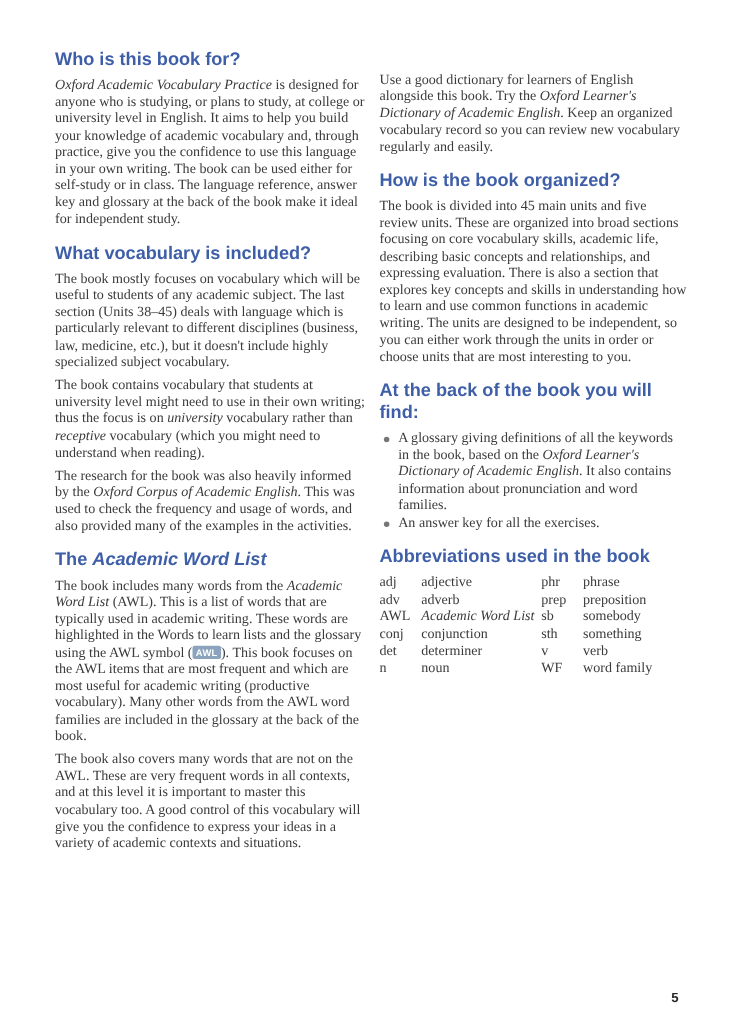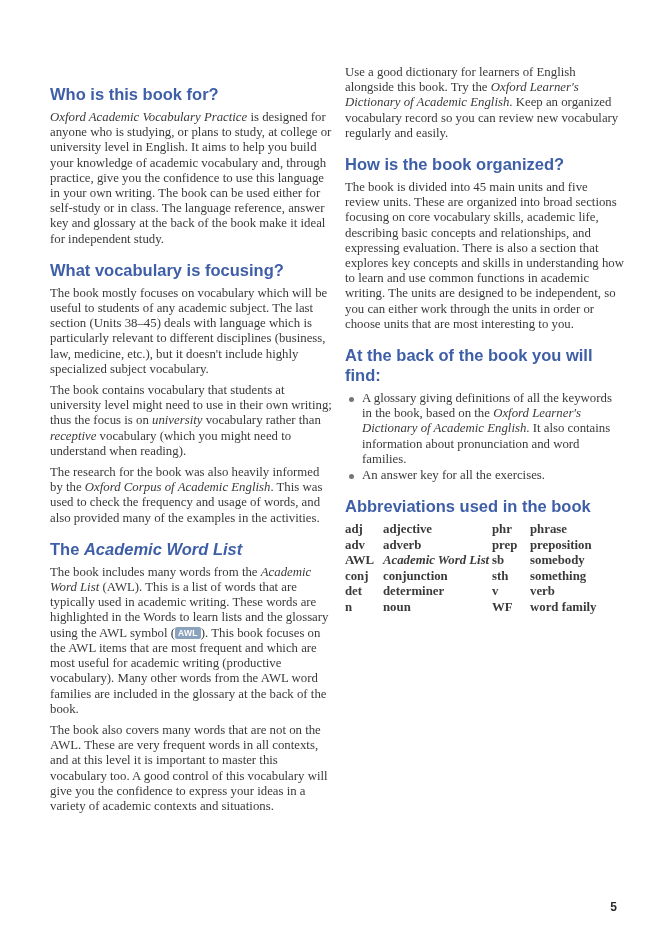--- a/index.html
+++ b/index.html
@@ -21,21 +21,21 @@
     font-size: 30px;
     font-weight: 400;
     color: #282828;
     letter-spacing: -0.2px;
     margin-bottom: 17px;
   }
   .columns {
     display: flex;
     gap: 13px;
   }
-  .col-left  { width: 282px; flex: 0 0 282px; margin-top: 40px; }
+  .col-left  { width: 282px; flex: 0 0 282px; }
   .col-right { width: 280px; flex: 0 0 280px; }
   .section-heading {
     font-family: "Liberation Sans", sans-serif;
     font-size: 16.5px;
     font-weight: 700;
     color: #3e5fa8;
     line-height: 20px;
     margin: 13px 0 6px 0;
   }
   .section:first-child .section-heading { margin-top: 0; }
@@ -63,21 +63,20 @@
     left: 4px;
     top: 5.5px;
     width: 5px;
     height: 5px;
     border-radius: 50%;
     background: #767676;
   }
   .abbrev-table {
     display: flex;
     margin-top: 2px;
-    font-weight: bold;
   }
   .abbrev-col-left  { width: 147px; flex: 0 0 147px; }
   .abbrev-col-right { flex: 1; }
   .abbrev-row {
     display: flex;
     font-size: 12.8px;
     line-height: 15.5px;
   }
   .abbrev-row .abbr { width: 38px; flex: 0 0 38px; }
   .awl-badge {
@@ -112,21 +111,21 @@
   <div class="columns">
 
     <div class="col-left">
 
       <div class="section">
         <h2 class="section-heading">Who is this book for?</h2>
         <p class="body-p"><i>Oxford Academic Vocabulary Practice</i><span> is designed for anyone who is studying, or plans to study, at college or university level in English.  It aims to help you build your knowledge of academic vocabulary and, through practice, give you the confidence to use this language in your own writing. The book can be used either for self-study or in class. The language reference, answer key and glossary at the back of the book make it ideal for independent study.</span></p>
       </div>
 
       <div class="section">
-        <h2 class="section-heading">What vocabulary is focusing?</h2>
+        <h2 class="section-heading">What vocabulary is included?</h2>
         <p class="body-p"><span>The book mostly focuses on vocabulary which will be useful to students of any academic subject. The last section (Units 38–45) deals with language which is particularly relevant to different disciplines (business, law, medicine, etc.), but it doesn't include highly specialized subject vocabulary.</span></p>
         <p class="body-p"><span>The book contains vocabulary that students at university level might need to use in their own writing; thus the focus is on </span><i>university</i><span> vocabulary rather than </span><i>receptive</i><span> vocabulary (which you might need to understand when reading).</span></p>
         <p class="body-p"><span>The research for the book was also heavily informed by the </span><i>Oxford Corpus of Academic English</i><span>. This was used to check the frequency and usage of words, and also provided many of the examples in the activities.</span></p>
       </div>
 
       <div class="section">
         <h2 class="section-heading"><span>The </span><i>Academic Word List</i></h2>
         <p class="body-p"><span>The book includes many words from the </span><i>Academic Word List</i><span> (AWL). This is a list of words that are typically used in academic writing. These words are highlighted in the Words to learn lists and the glossary using the AWL symbol (</span><span class="awl-badge">AWL</span><span>). This book focuses on the AWL items that are most frequent and which are most useful for academic writing (productive vocabulary). Many other words from the AWL word families are included in the glossary at the back of the book.</span></p>
         <p class="body-p"><span>The book also covers many words that are not on the AWL. These are very frequent words in all contexts, and at this level it is important to master this vocabulary too. A good control of this vocabulary will give you the confidence to express your ideas in a variety of academic contexts and situations.</span></p>
       </div>

